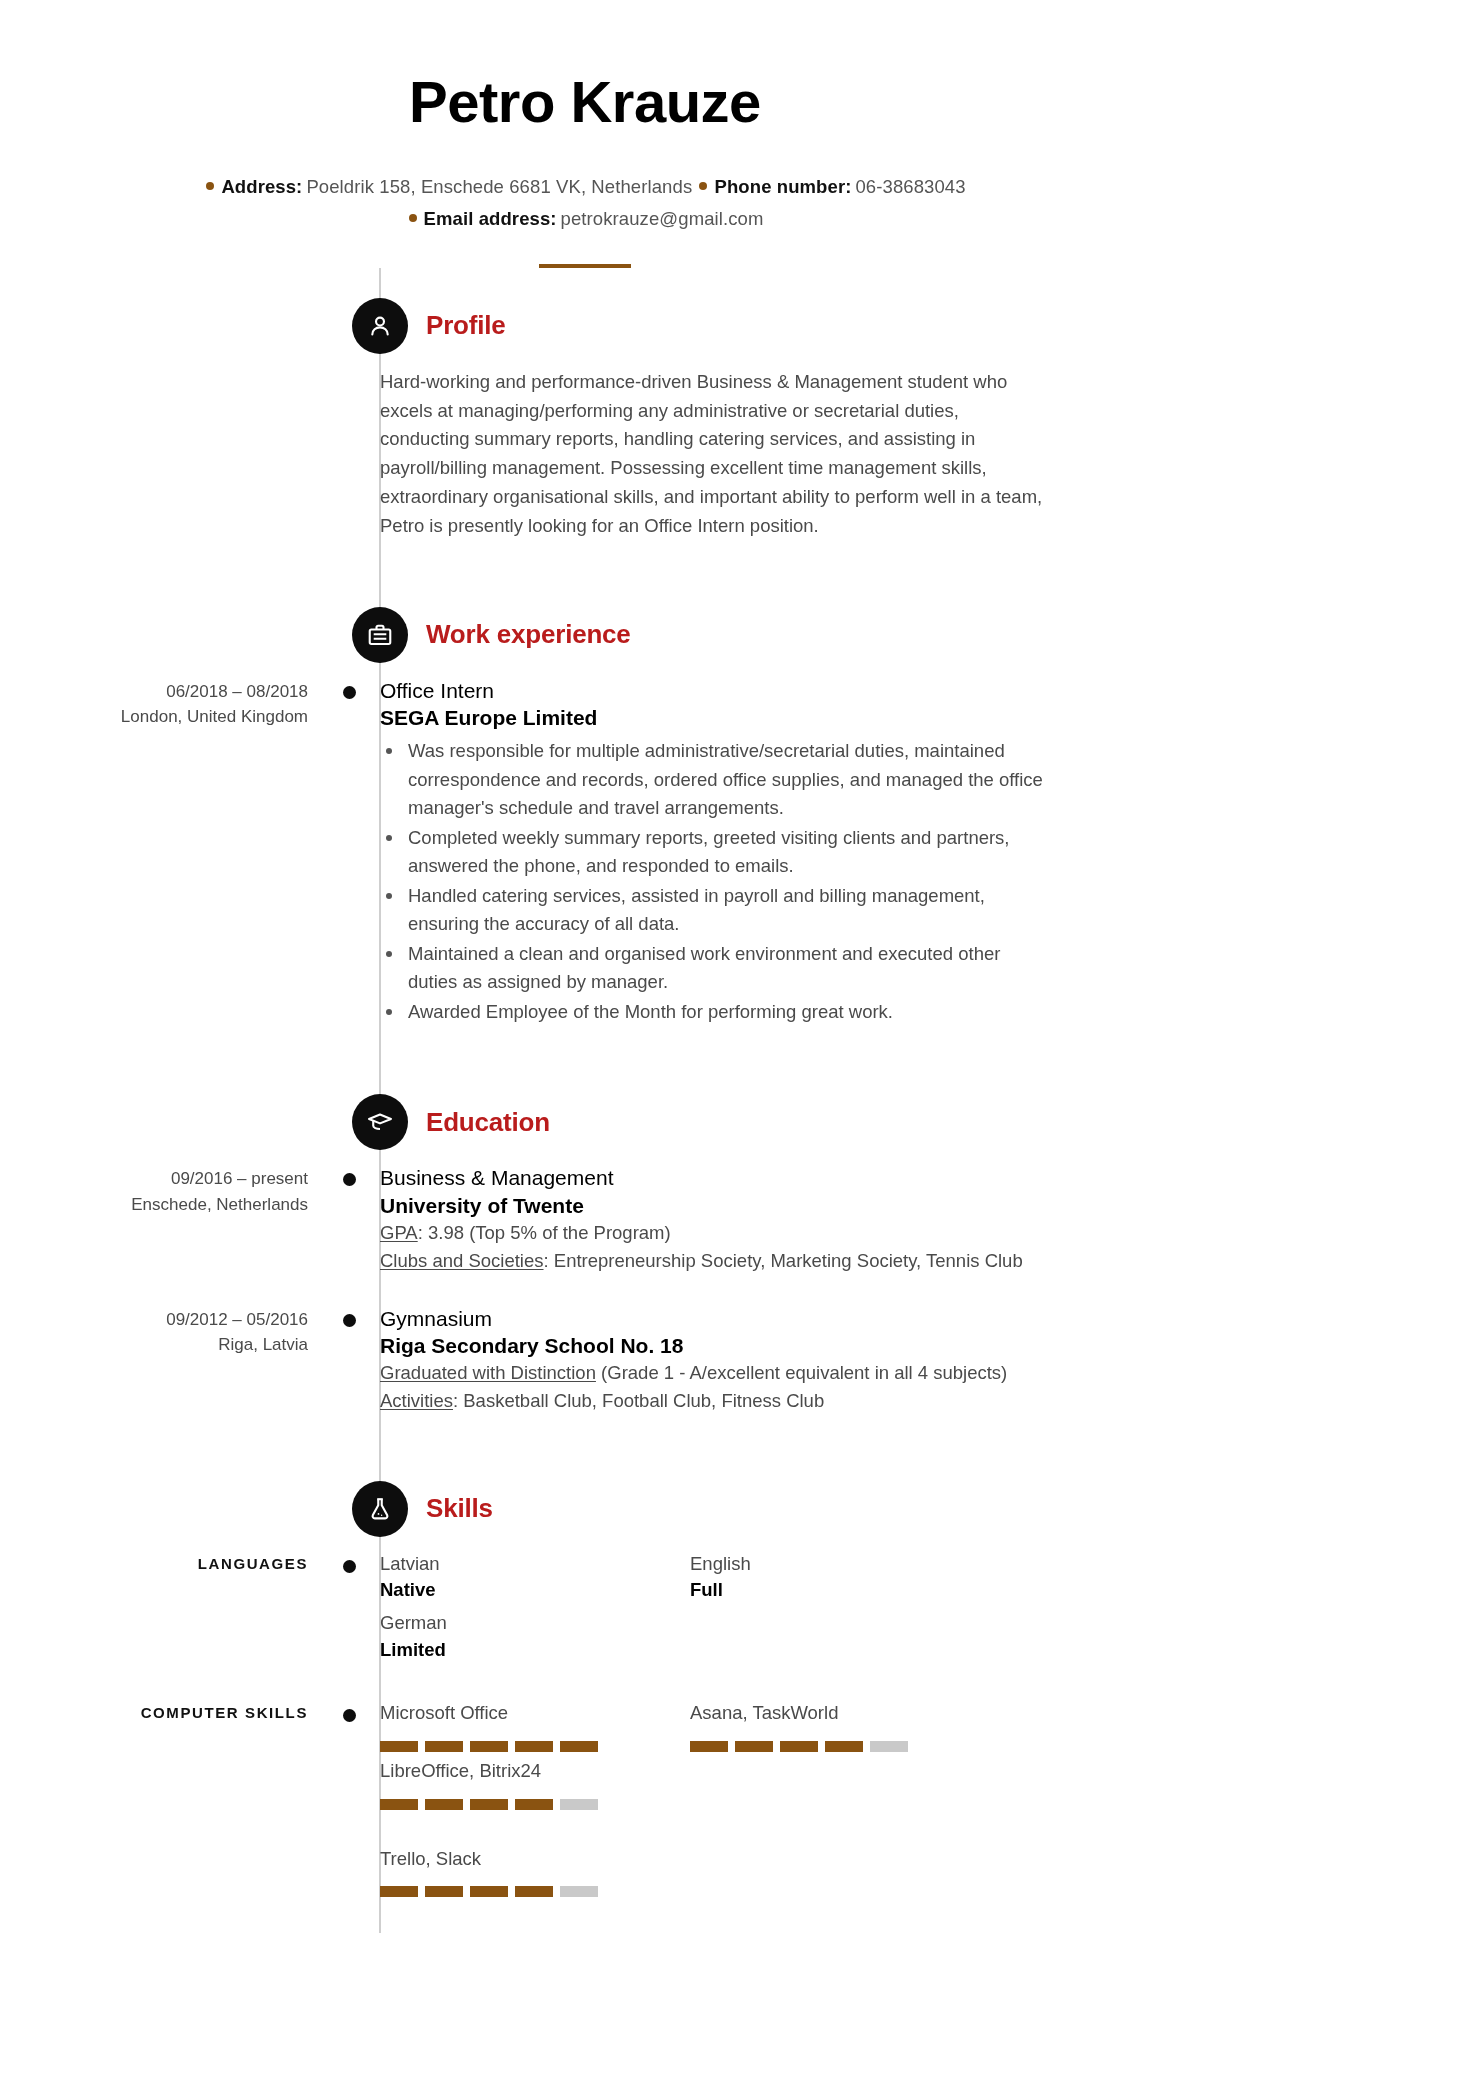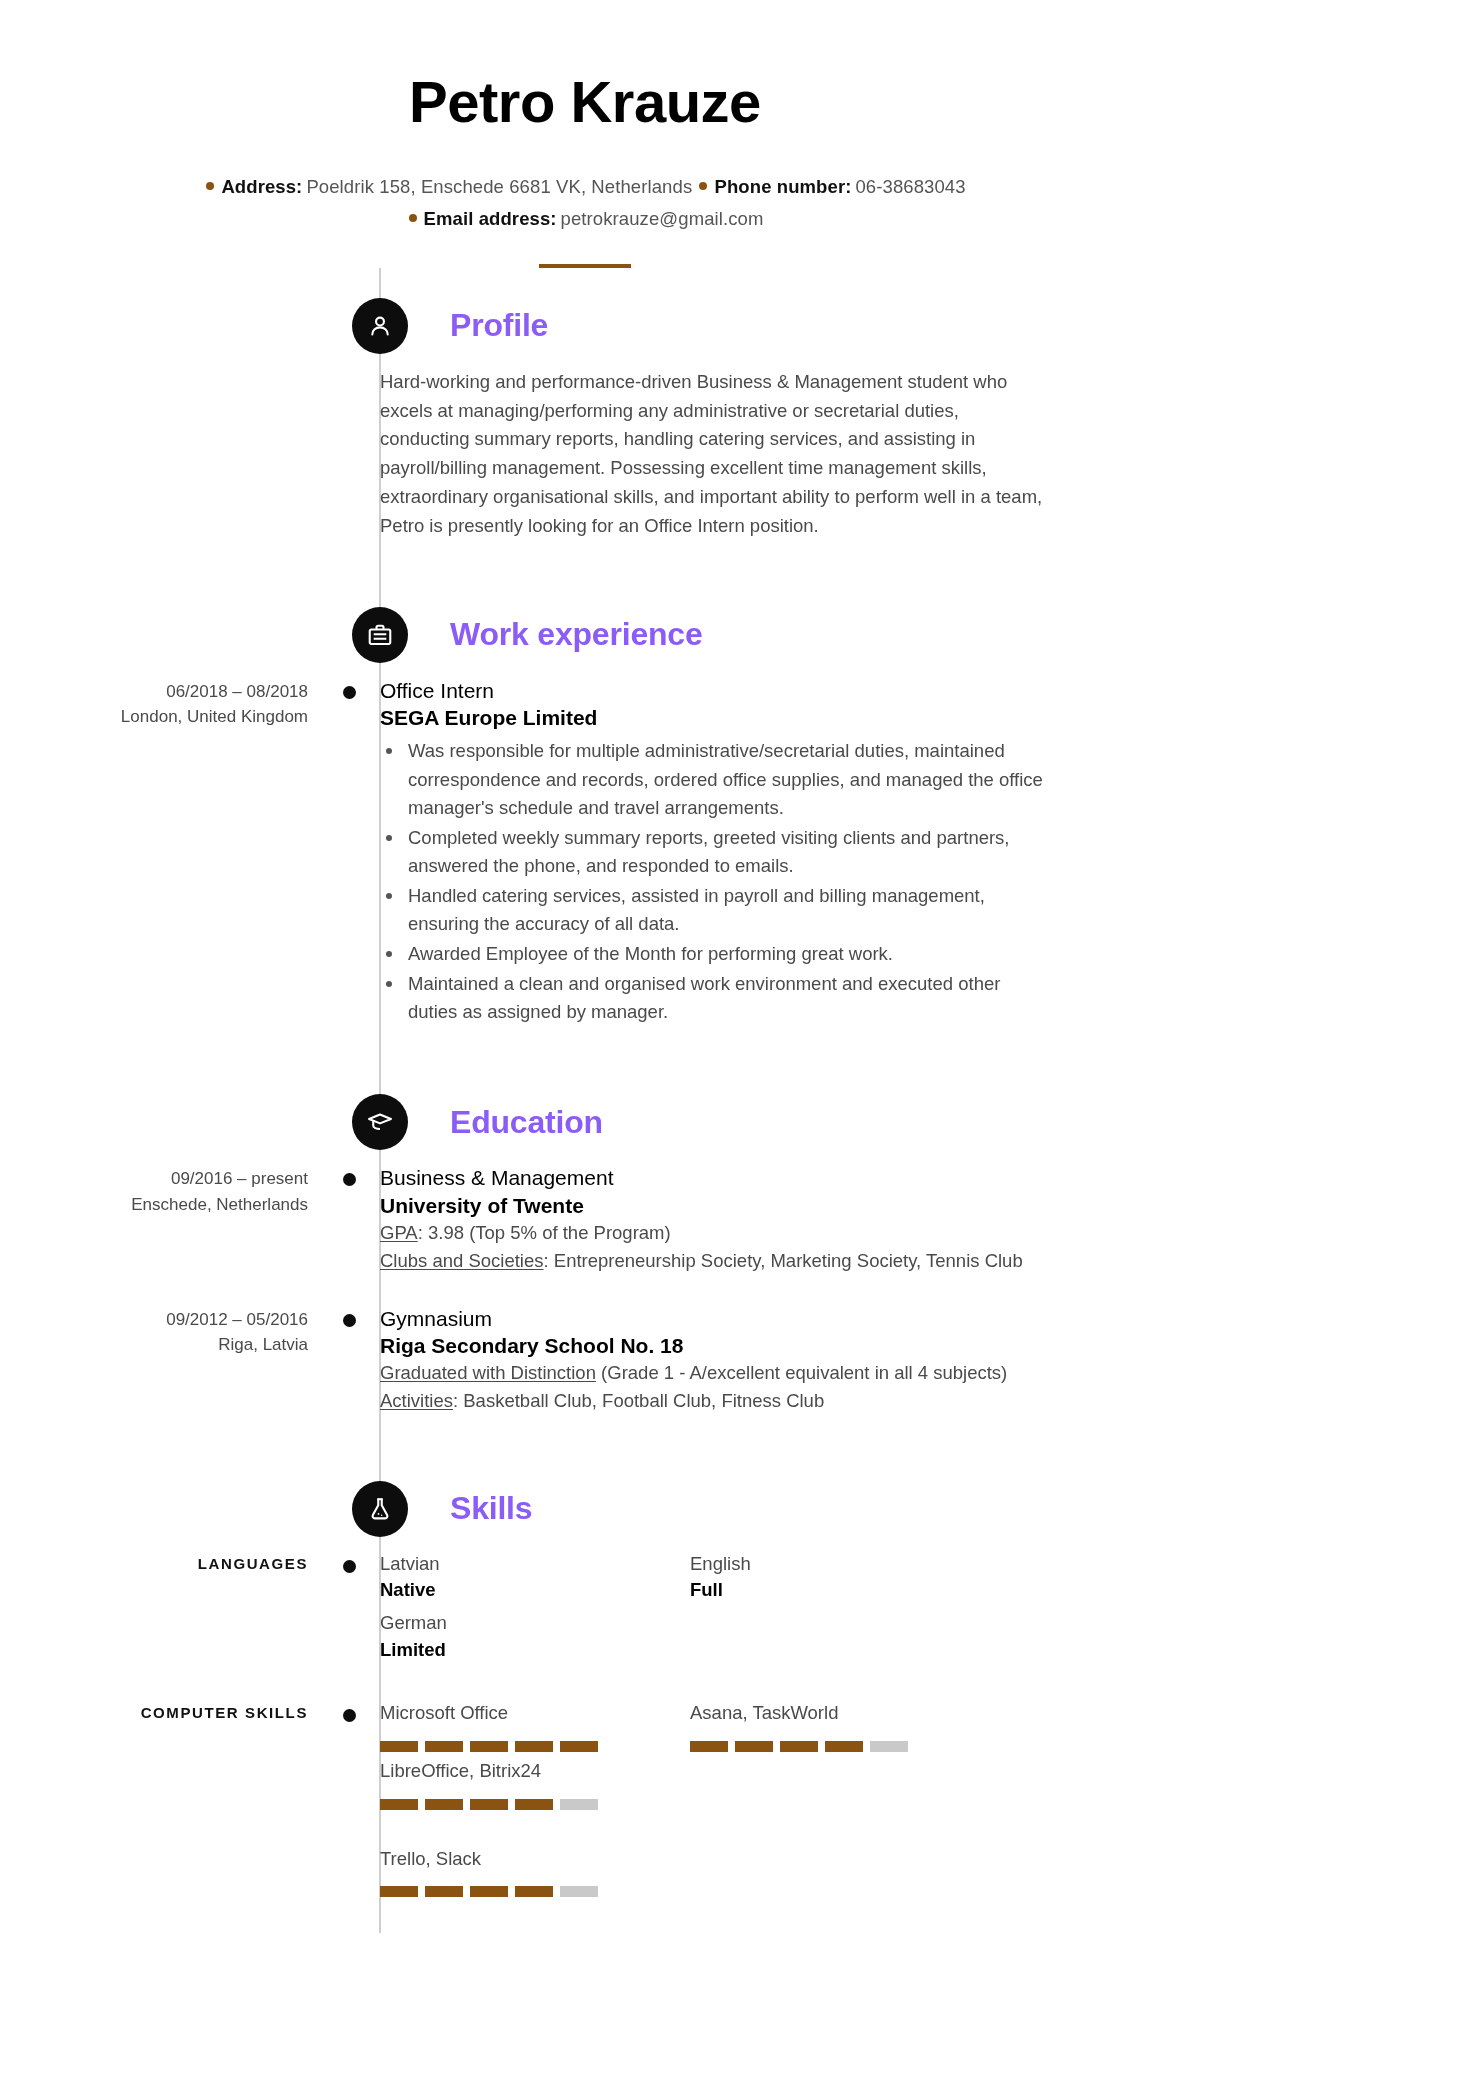--- a/index.html
+++ b/index.html
@@ -72,24 +72,24 @@
   .sec-icon {
     width: 56px; height: 56px;
     min-width: 56px;
     border-radius: 50%;
     background: #0d0d0d;
     display: flex; align-items: center; justify-content: center;
     position: relative; z-index: 2;
   }
   .sec-icon svg { display:block; }
   .sec-title {
-    font-size: 32px;
+    font-size: 26px;
     font-weight: 700;
-    color: #8b5cf6;
-    margin-left: 42px;
+    color: #b91c1c;
+    margin-left: 18px;
     letter-spacing: -0.2px;
   }
 
   .entry { position: relative; display: flex; z-index: 1; }
   .left-col {
     width: 344px;
     min-width: 344px;
     text-align: right;
     padding-right: 36px;
     font-size: 17px;
@@ -231,22 +231,22 @@
         <div class="bullet-node">
             <i></i>
           </div>
         <div class="right-col">
           <div class="job-title">Office Intern</div>
           <div class="job-org">SEGA Europe Limited</div>
           <ul class="duties">
             <li>Was responsible for multiple administrative/secretarial duties, maintained correspondence and records, ordered office supplies, and managed the office manager's schedule and travel arrangements.</li>
             <li>Completed weekly summary reports, greeted visiting clients and partners, answered the phone, and responded to emails.</li>
             <li>Handled catering services, assisted in payroll and billing management, ensuring the accuracy of all data.</li>
+            <li>Maintained a clean and organised work environment and executed other duties as assigned by manager.</li>
             <li>Awarded Employee of the Month for performing great work.</li>
-            <li>Maintained a clean and organised work environment and executed other duties as assigned by manager.</li>
           </ul>
         </div>
       </div>
     </div>
 
     <div class="sp-xl"></div>
 
     <div class="section">
       <div class="section-head">
         <div class="sec-icon">

